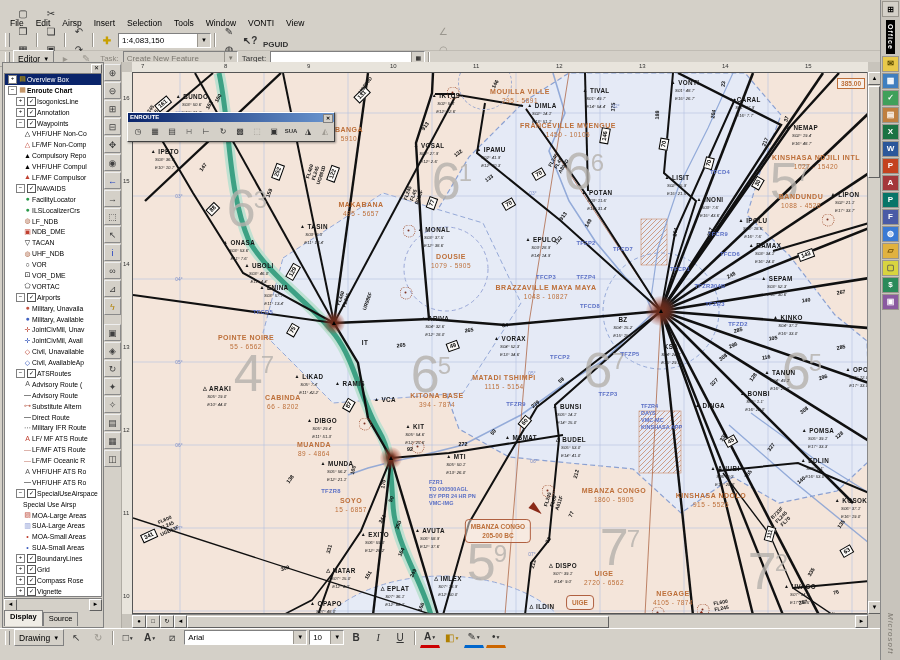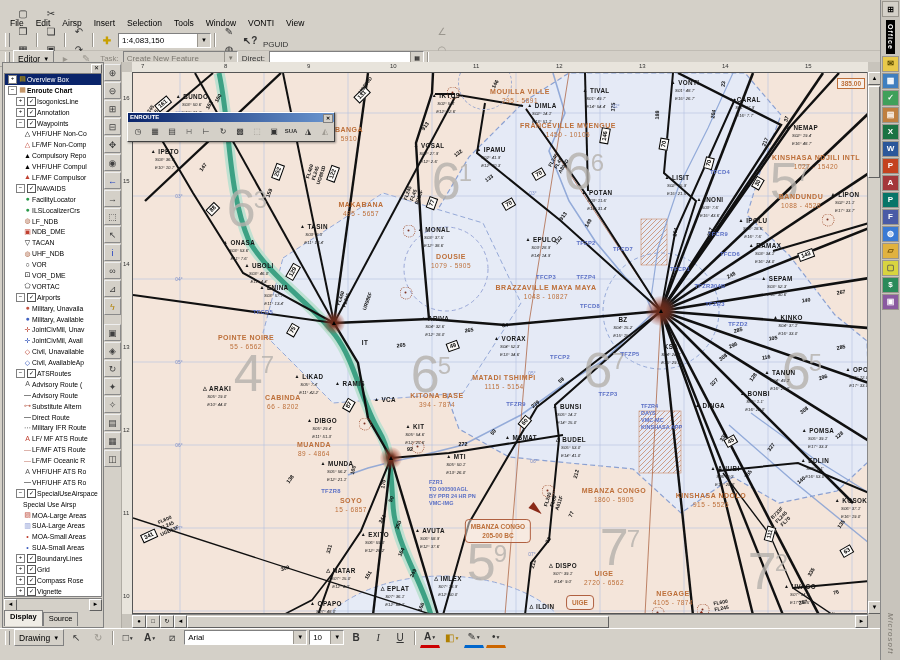--- a/index.html
+++ b/index.html
@@ -141,37 +141,37 @@
     <span class="combo" style="width:88px;">
       <span>1:4,083,150</span>
       <span class="arr">▼</span>
     </span>
     <span class="sep"></span>
     <span id="tb-misc">
         <span class="tbtn">✎</span>
         <span class="tbtn">◍</span>
       </span>
     <span class="tbtn" style="font-weight:bold;">↖?</span>
-    <span class="tbtn" style="font-size:8px;font-weight:normal;margin-top:8px;">PGUID</span>
+    <span class="tbtn" style="font-size:8px;font-weight:bold;margin-top:8px;">PGUID</span>
   </div>
 
   <div class="tbrow" id="toolbar2">
     <span class="grip"></span>
     <span class="menubtn">
       <span>Editor</span>
         <span style="font-size:6px;">▼</span>
     </span>
     <span class="tbtn dis">▸</span>
     <span class="tbtn dis">✎</span>
     <span class="lbl dim">Task:</span>
     <span class="combo disabled" style="width:110px;">
       <span>Create New Feature</span>
       <span class="arr">▼</span>
     </span>
-    <span class="lbl">Direct:</span>
+    <span class="lbl">Target:</span>
     <span class="combo" style="width:150px;background:#fff;">
       <span></span>
       <span class="arr">▦</span>
     </span>
     <span class="sep"></span>
     <span id="tb-editoricons">
         <span class="tbtn dis">∠</span>
         <span class="tbtn dis">◠</span>
         <span class="tbtn dis">⊗</span>
         <span class="tbtn dis">⊞</span>

